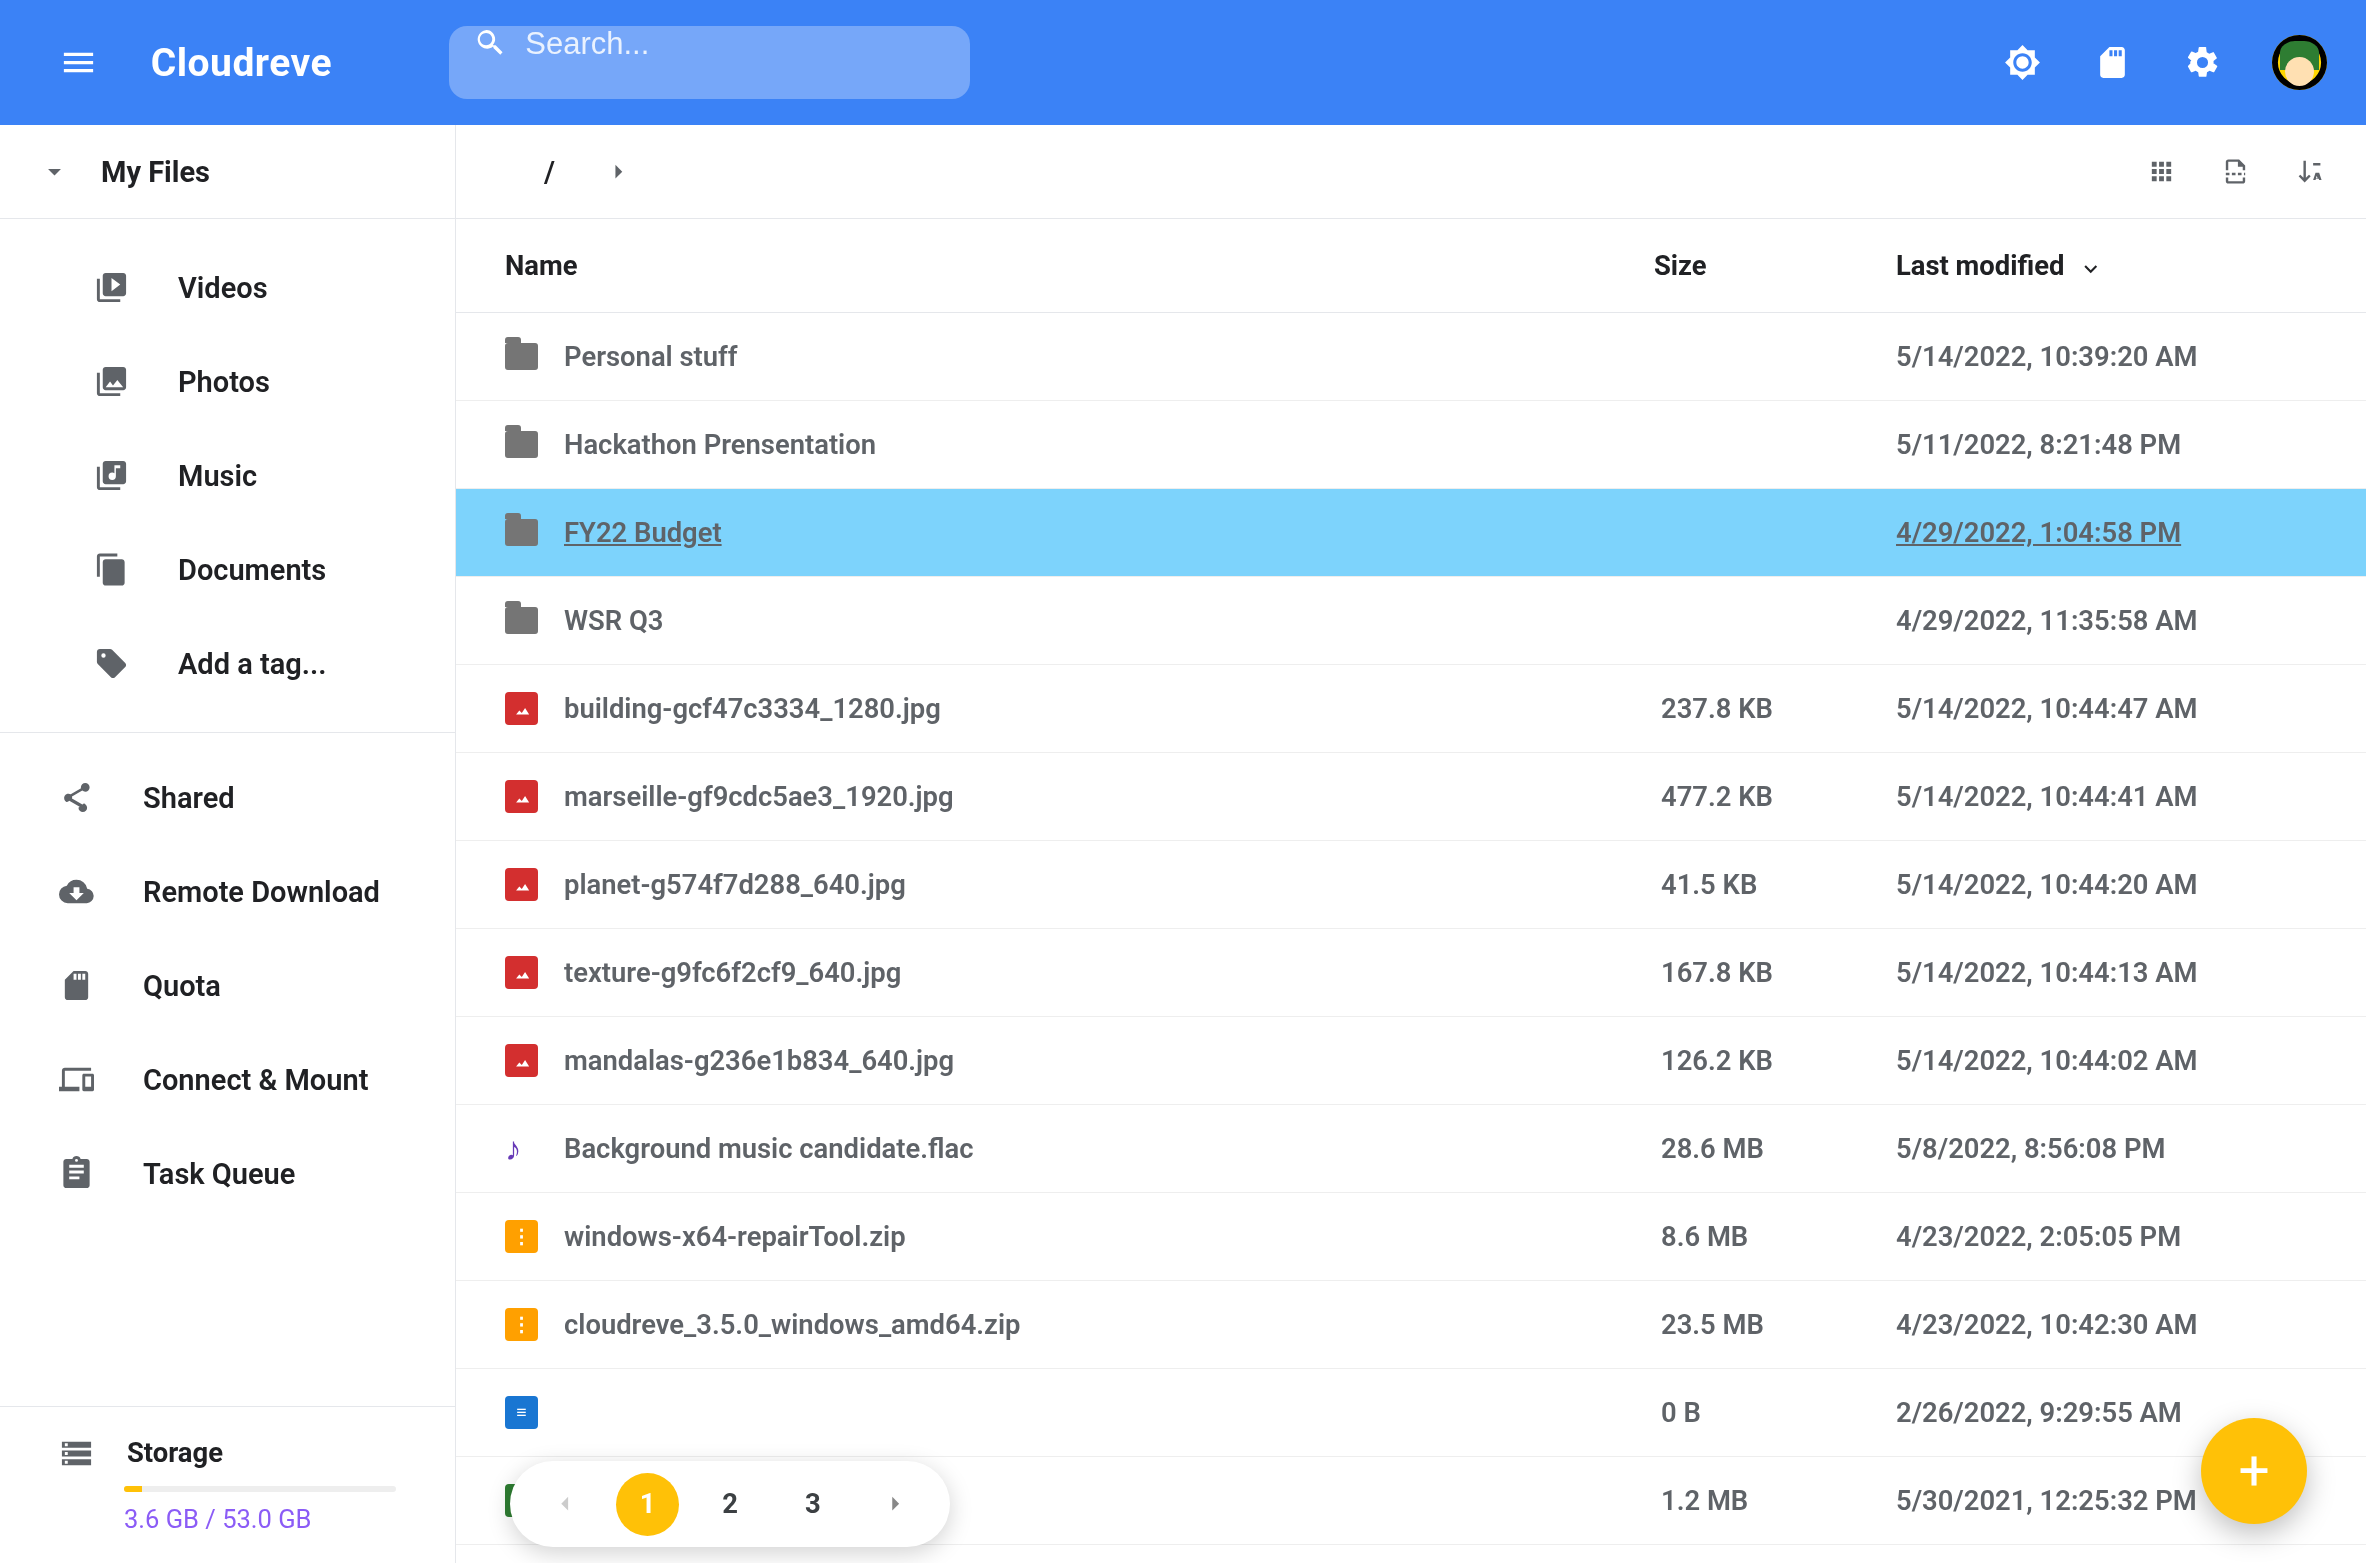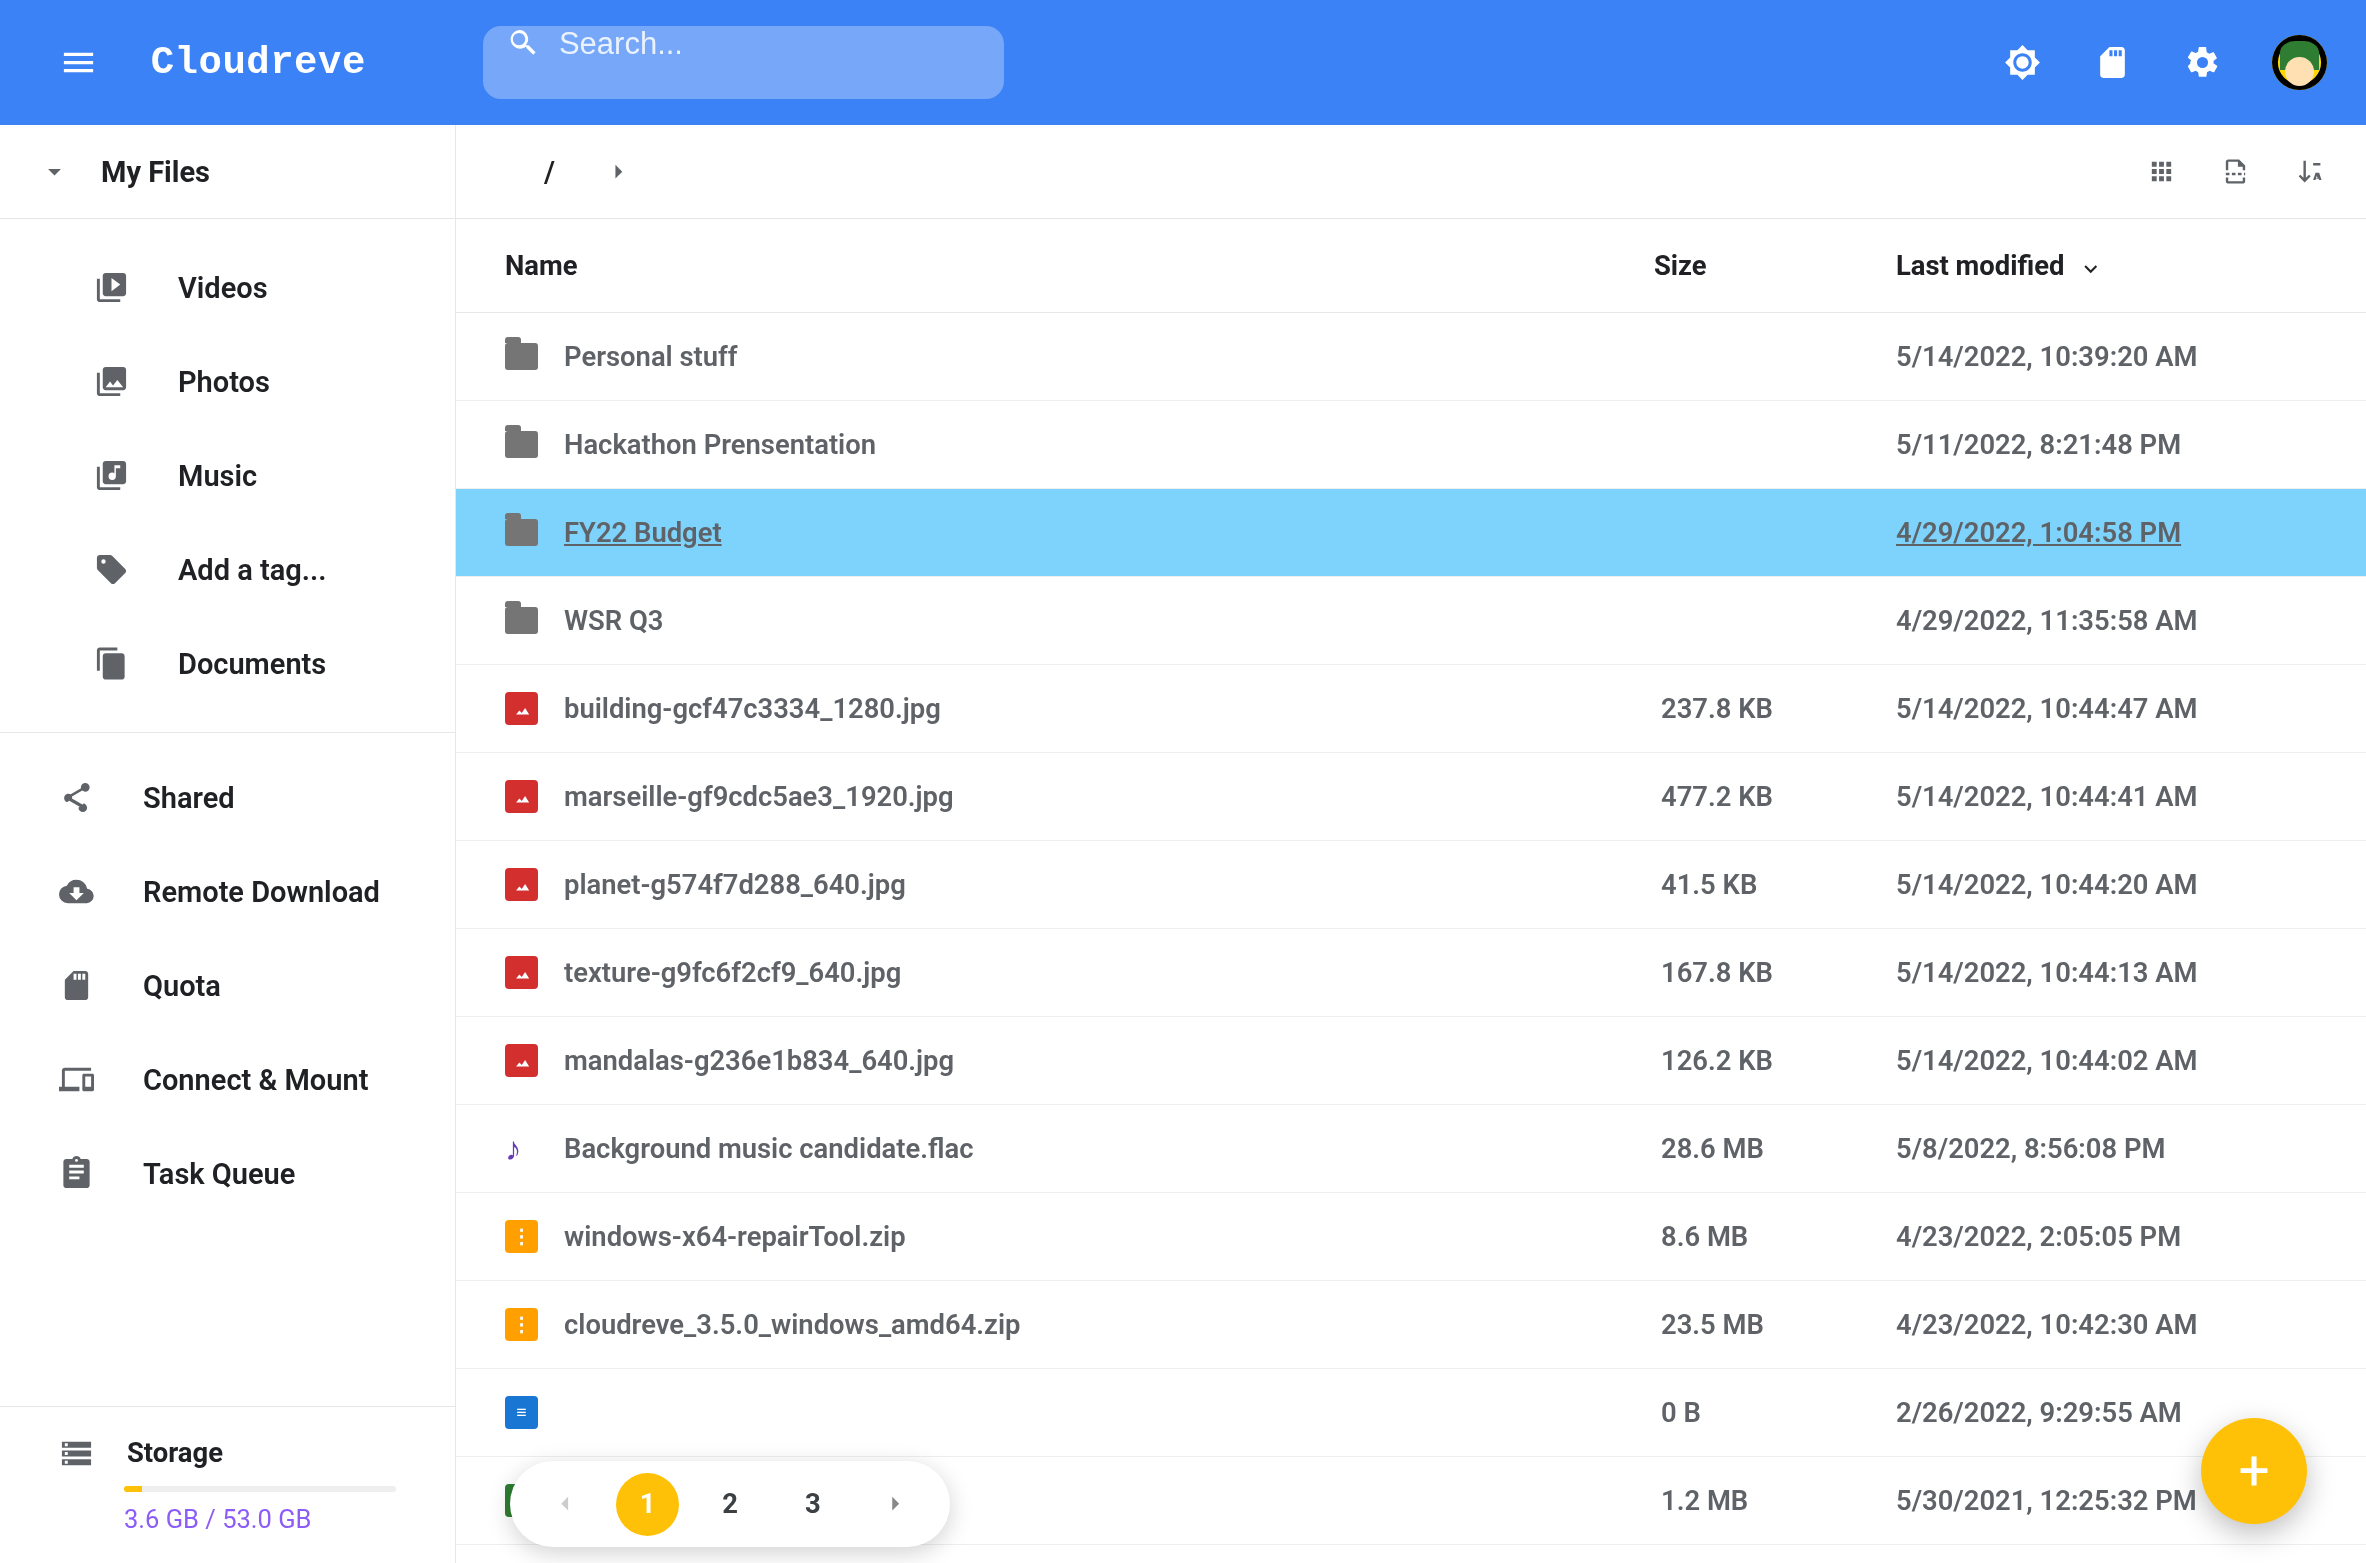--- a/index.html
+++ b/index.html
@@ -15,21 +15,21 @@
   
   .appbar {
     height: 125px;
     background: #3b82f6;
     display: flex;
     align-items: center;
     padding: 0 39px 0 59px;
     gap: 39px;
   }
   .hamburger { width: 39px; height: 39px; cursor: pointer; color: #fff; display:flex; align-items:center; justify-content:center;}
-  .brand { color: #fff; font-weight: 700; font-size: 39px; letter-spacing: 0.5px; margin-left: 13.7px; font-family: Liberation Mono, monospace;}
+  .brand { color: #fff; font-weight: 700; font-size: 39px; letter-spacing: 0.5px; margin-left: 13.7px;}
   .search-wrap {
     margin-left: 78px;
     width: 521px;
     height: 73px;
     background: rgba(255,255,255,.30);
     border-radius: 18px;
     display: flex;
     align-items: flex-start;
     padding: 0 23.5px;
     gap: 19.6px;
@@ -224,29 +224,29 @@
           <span>Photos</span>
         </div>
         <div class="nav-item">
           <svg viewBox="0 0 24 24" fill="currentColor">
             <path d="M20 2H8C6.9 2 6 2.9 6 4v12c0 1.1.9 2 2 2h12c1.1 0 2-.9 2-2V4c0-1.1-.9-2-2-2zm-2 5h-3v5.5a2.5 2.5 0 11-2.5-2.5c.57 0 1.08.19 1.5.51V5h4v2zM4 6H2v14c0 1.1.9 2 2 2h14v-2H4V6z"></path>
           </svg>
           <span>Music</span>
         </div>
         <div class="nav-item">
           <svg viewBox="0 0 24 24" fill="currentColor">
+            <path d="M16 1H4C2.9 1 2 1.9 2 3v14h2V3h12V1zm3 4H8C6.9 5 6 5.9 6 7v14c0 1.1.9 2 2 2h11c1.1 0 2-.9 2-2V7c0-1.1-.9-2-2-2z"></path>
+          </svg>
+          <span>Documents</span>
+        </div>
+        <div class="nav-item">
+          <svg viewBox="0 0 24 24" fill="currentColor">
             <path d="M21.41 11.58l-9-9A2 2 0 0011 2H4c-1.1 0-2 .9-2 2v7c0 .53.21 1.04.59 1.41l9 9c.78.78 2.05.78 2.83 0l7-7c.78-.78.78-2.04-.01-2.83zM6.5 8A1.5 1.5 0 118 6.5 1.5 1.5 0 016.5 8z"></path>
           </svg>
           <span>Add a tag...</span>
-        </div>
-        <div class="nav-item">
-          <svg viewBox="0 0 24 24" fill="currentColor">
-            <path d="M16 1H4C2.9 1 2 1.9 2 3v14h2V3h12V1zm3 4H8C6.9 5 6 5.9 6 7v14c0 1.1.9 2 2 2h11c1.1 0 2-.9 2-2V7c0-1.1-.9-2-2-2z"></path>
-          </svg>
-          <span>Documents</span>
         </div>
       </div>
     <div class="nav-list2" id="side-tools">
         <div class="nav-item">
           <svg viewBox="0 0 24 24" fill="currentColor">
             <path d="M18 16.08c-.76 0-1.44.3-1.96.77L8.91 12.7c.05-.23.09-.46.09-.7s-.04-.47-.09-.7l7.05-4.11c.54.5 1.25.81 2.04.81a3 3 0 10-3-3c0 .24.04.47.09.7L8.04 9.81A3 3 0 105 15a2.98 2.98 0 002.04-.81l7.12 4.16c-.05.21-.8.43-.8.65a2.92 2.92 0 105.92 0 2.92 2.92 0 00-2.92-2.92z"></path>
           </svg>
           <span>Shared</span>
         </div>
         <div class="nav-item">

